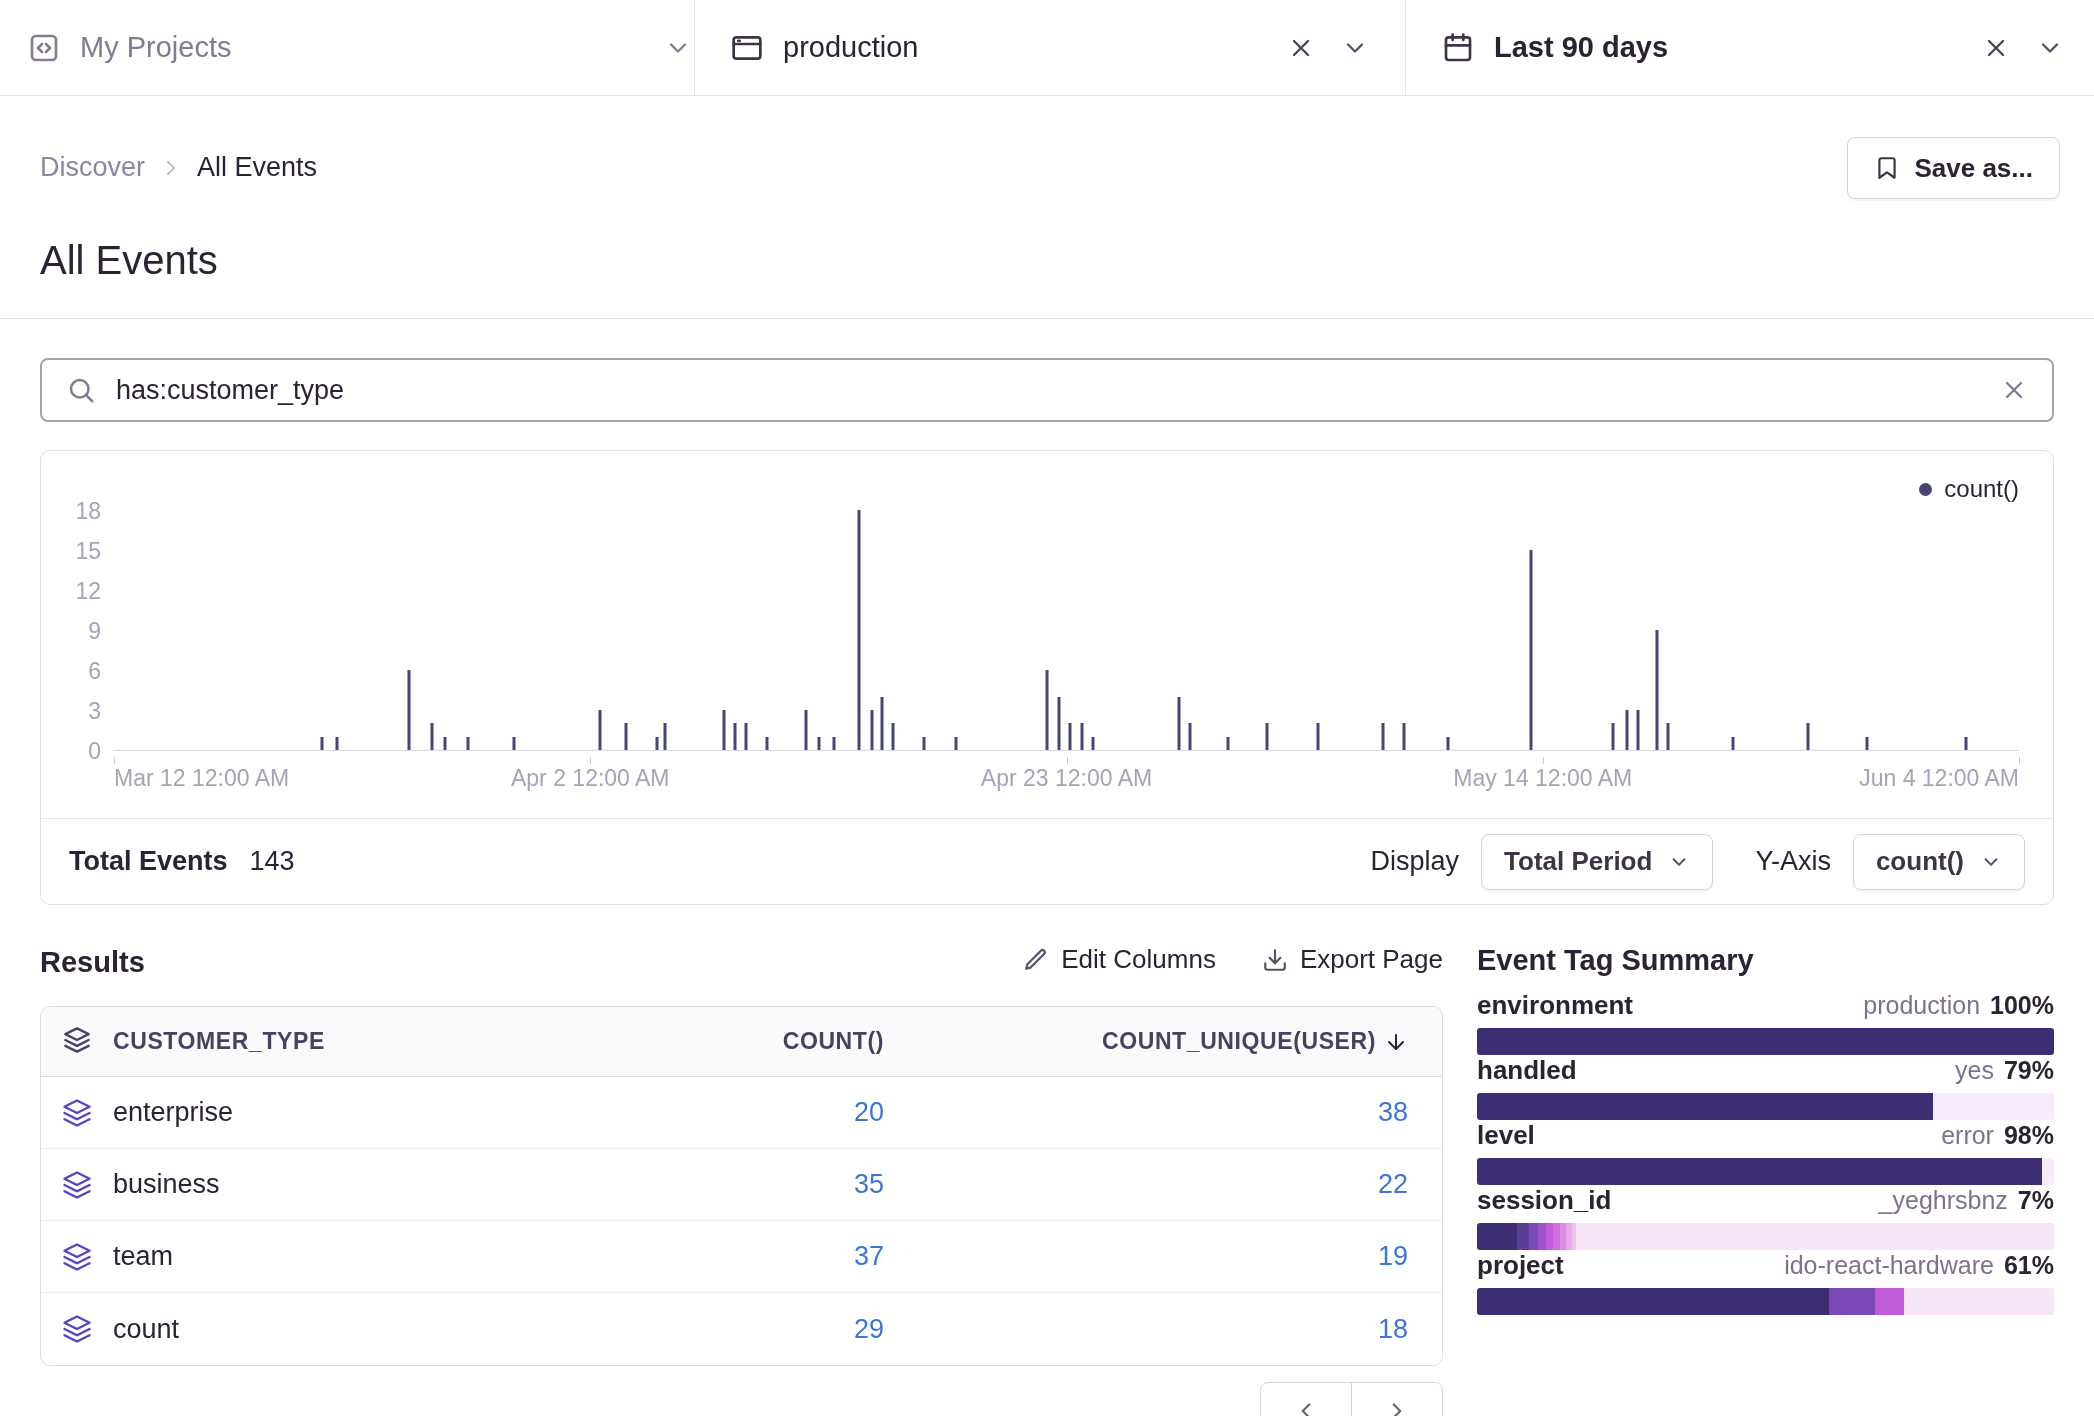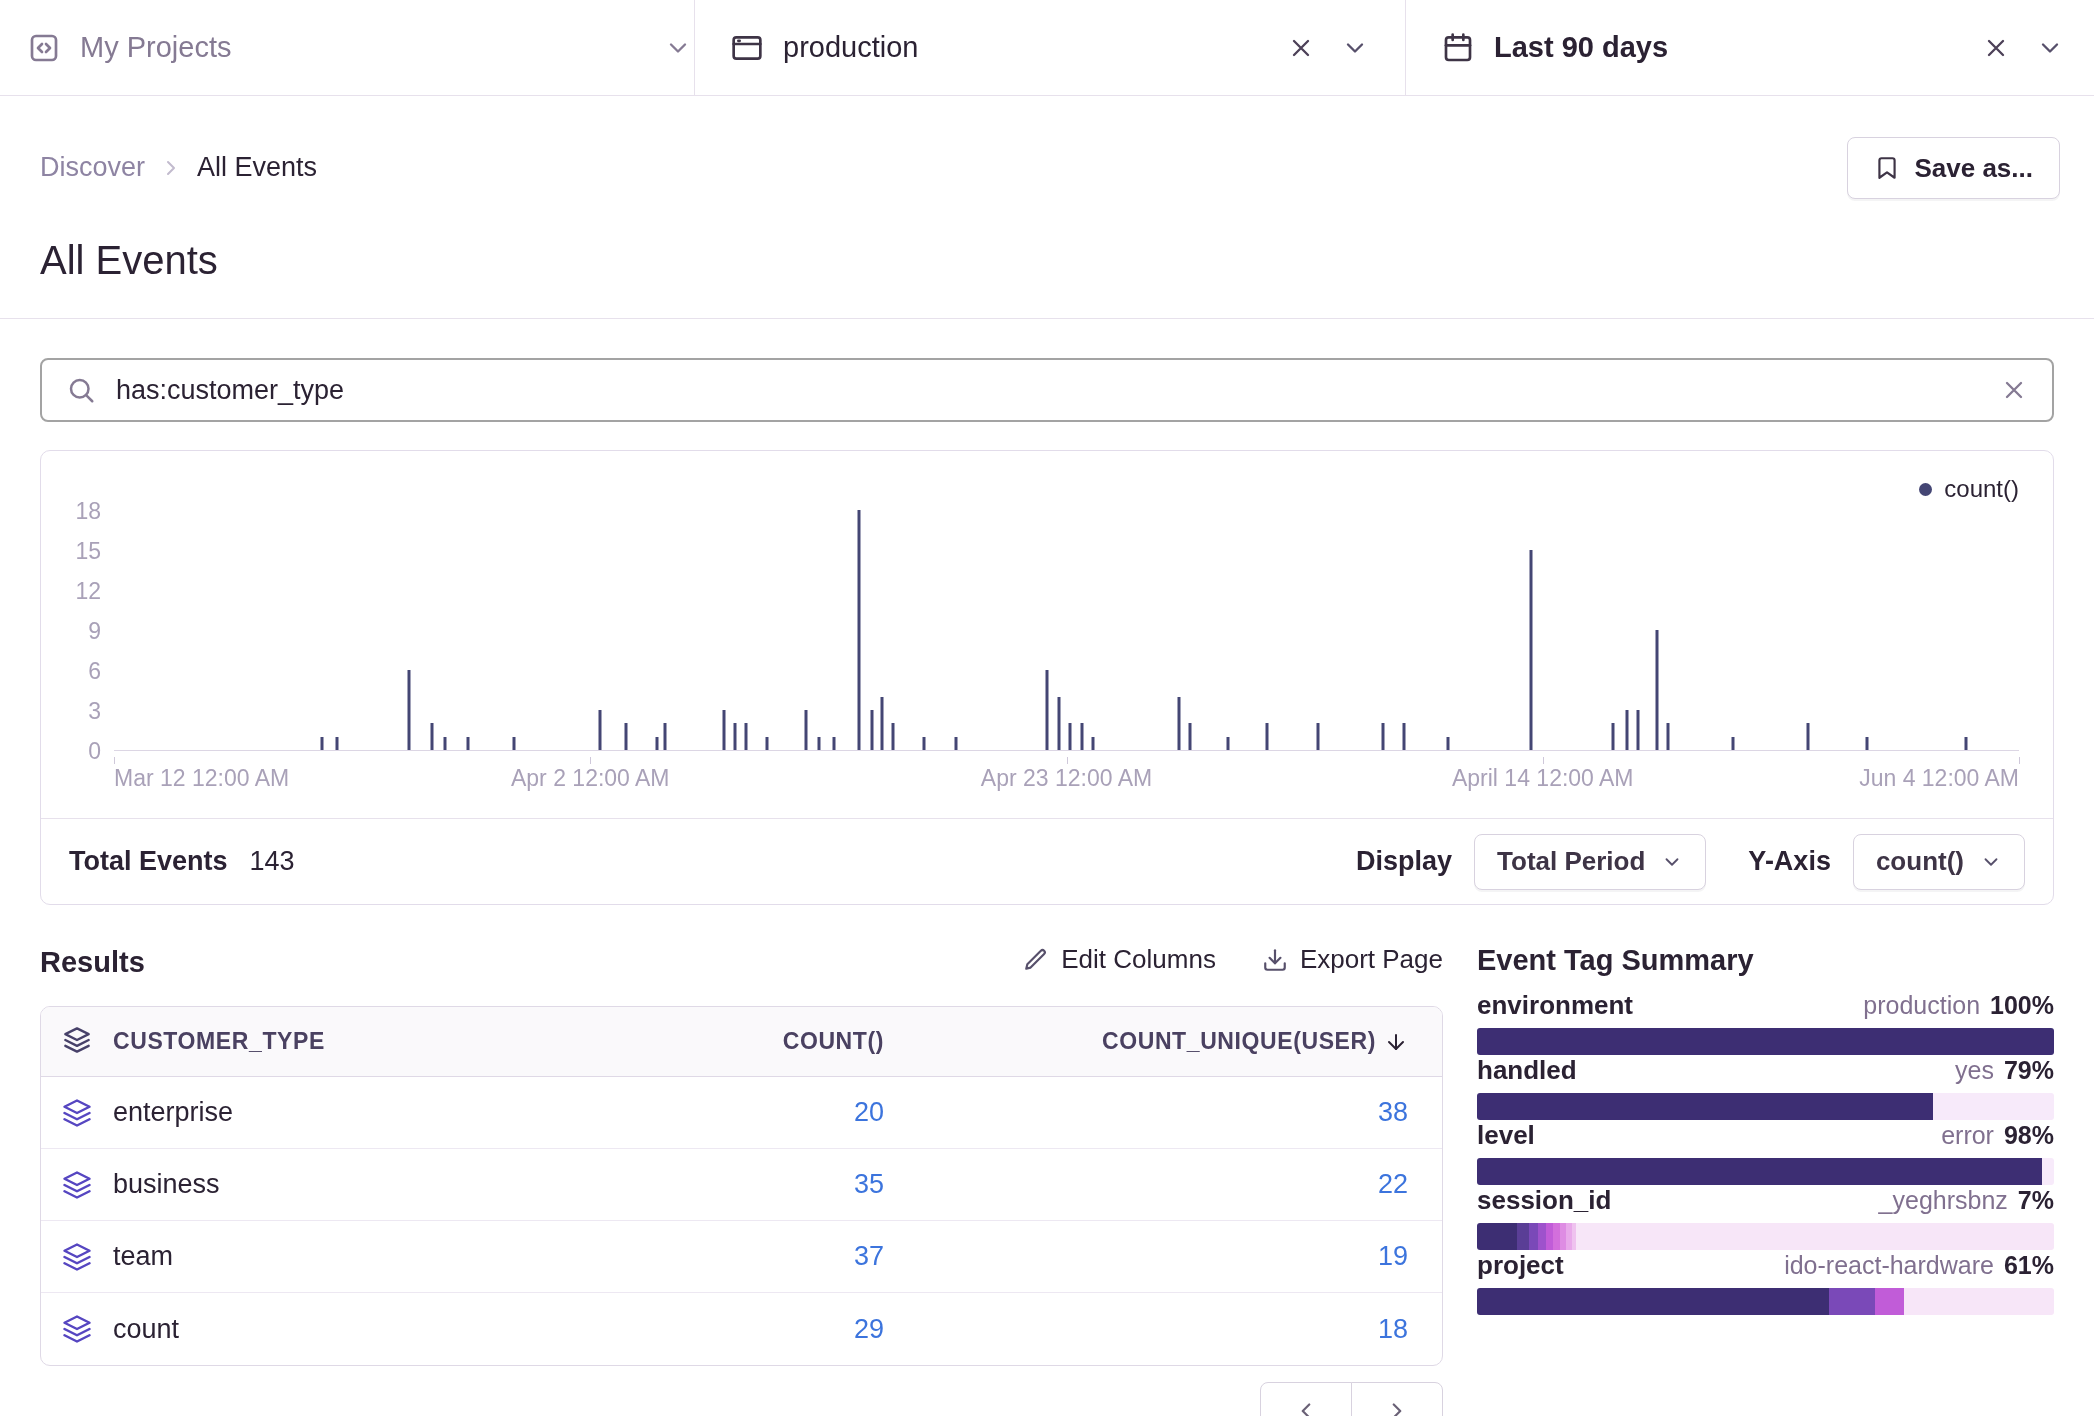--- a/index.html
+++ b/index.html
@@ -53,21 +53,21 @@
   .chart-plot { position:absolute; left:73px; right:34px; top:60px; height:240px; border-bottom:1px solid #DCD6E4; }
   .spike { position:absolute; bottom:0; width:3px; transform:translateX(-50%); }
   .chart-x-axis { position:absolute; left:73px; right:34px; top:306px; height:40px; }
   .xtick { position:absolute; top:8px; font-size:23px; color:#A9A1B8; white-space:nowrap; }
   .xtickmark { position:absolute; top:0; width:1px; height:7px; background:#CFC8DA; }
   .chart-divider { position:absolute; left:0; right:0; top:367px; border-top:1px solid #E7E1EC; }
   .chart-footer { position:absolute; left:0; right:0; top:368px; bottom:0; display:flex; align-items:center; padding:0 28px; }
   .tf-strong { font-weight:bold; font-size:27px; color:#2B2233; }
   .tf-value { font-size:27px; margin-left:22px; color:#2B2233; }
   .tf-spacer { flex:1; }
-  .tf-label { font-weight:bold; font-size:27px; color:#2B2233; margin-right:22px; }
+  .tf-label { font-weight:normal; font-size:27px; color:#2B2233; margin-right:22px; }
   .tf-gap { width:42px; }
   .tf-btn { display:flex; align-items:center; gap:16px; height:56px; padding:0 22px; background:#fff; border:1px solid #D8D2DF; border-radius:8px; font-family:inherit; font-size:26px; font-weight:bold; color:#3E3446; box-shadow:0 2px 0 rgba(43,34,51,0.05); cursor:pointer; }
   .tf-btn .ic { color:#57506B; }
 
   
   .results-title { position:absolute; top:946px; left:40px; font-size:29px; font-weight:bold; color:#2B2233; }
   .table-actions { position:absolute; top:944px; right:651px; display:flex; gap:46px; }
   .action-btn { display:flex; align-items:center; gap:12px; background:none; border:none; padding:0; font-family:inherit; font-size:26px; color:#2B2233; cursor:pointer; }
   .action-btn .ic { color:#57506B; }
 
@@ -296,21 +296,21 @@
         <div class="spike" title="Jun 2 — count(): 1" style="left: 97.2%; height: 13.3333px; background: rgb(68, 70, 116);"></div>
       </div>
     <div class="chart-x-axis">
         <span class="xtickmark" style="left: 0%;"></span>
         <span class="xtick" style="left: 0px;">Mar 12 12:00 AM</span>
         <span class="xtickmark" style="left: 25%;"></span>
         <span class="xtick" style="left: 25%; transform: translateX(-50%);">Apr 2 12:00 AM</span>
         <span class="xtickmark" style="left: 50%;"></span>
         <span class="xtick" style="left: 50%; transform: translateX(-50%);">Apr 23 12:00 AM</span>
         <span class="xtickmark" style="left: 75%;"></span>
-        <span class="xtick" style="left: 75%; transform: translateX(-50%);">April 14 12:00 AM</span>
+        <span class="xtick" style="left: 75%; transform: translateX(-50%);">May 14 12:00 AM</span>
         <span class="xtickmark" style="left: 100%;"></span>
         <span class="xtick" style="right: 0px;">Jun 4 12:00 AM</span>
       </div>
     <div class="chart-divider"></div>
     <div class="chart-footer">
       <span class="tf-strong">Total Events</span>
       <span class="tf-value">143</span>
       <span class="tf-spacer"></span>
       <span class="tf-label">Display</span>
       <button class="tf-btn">

